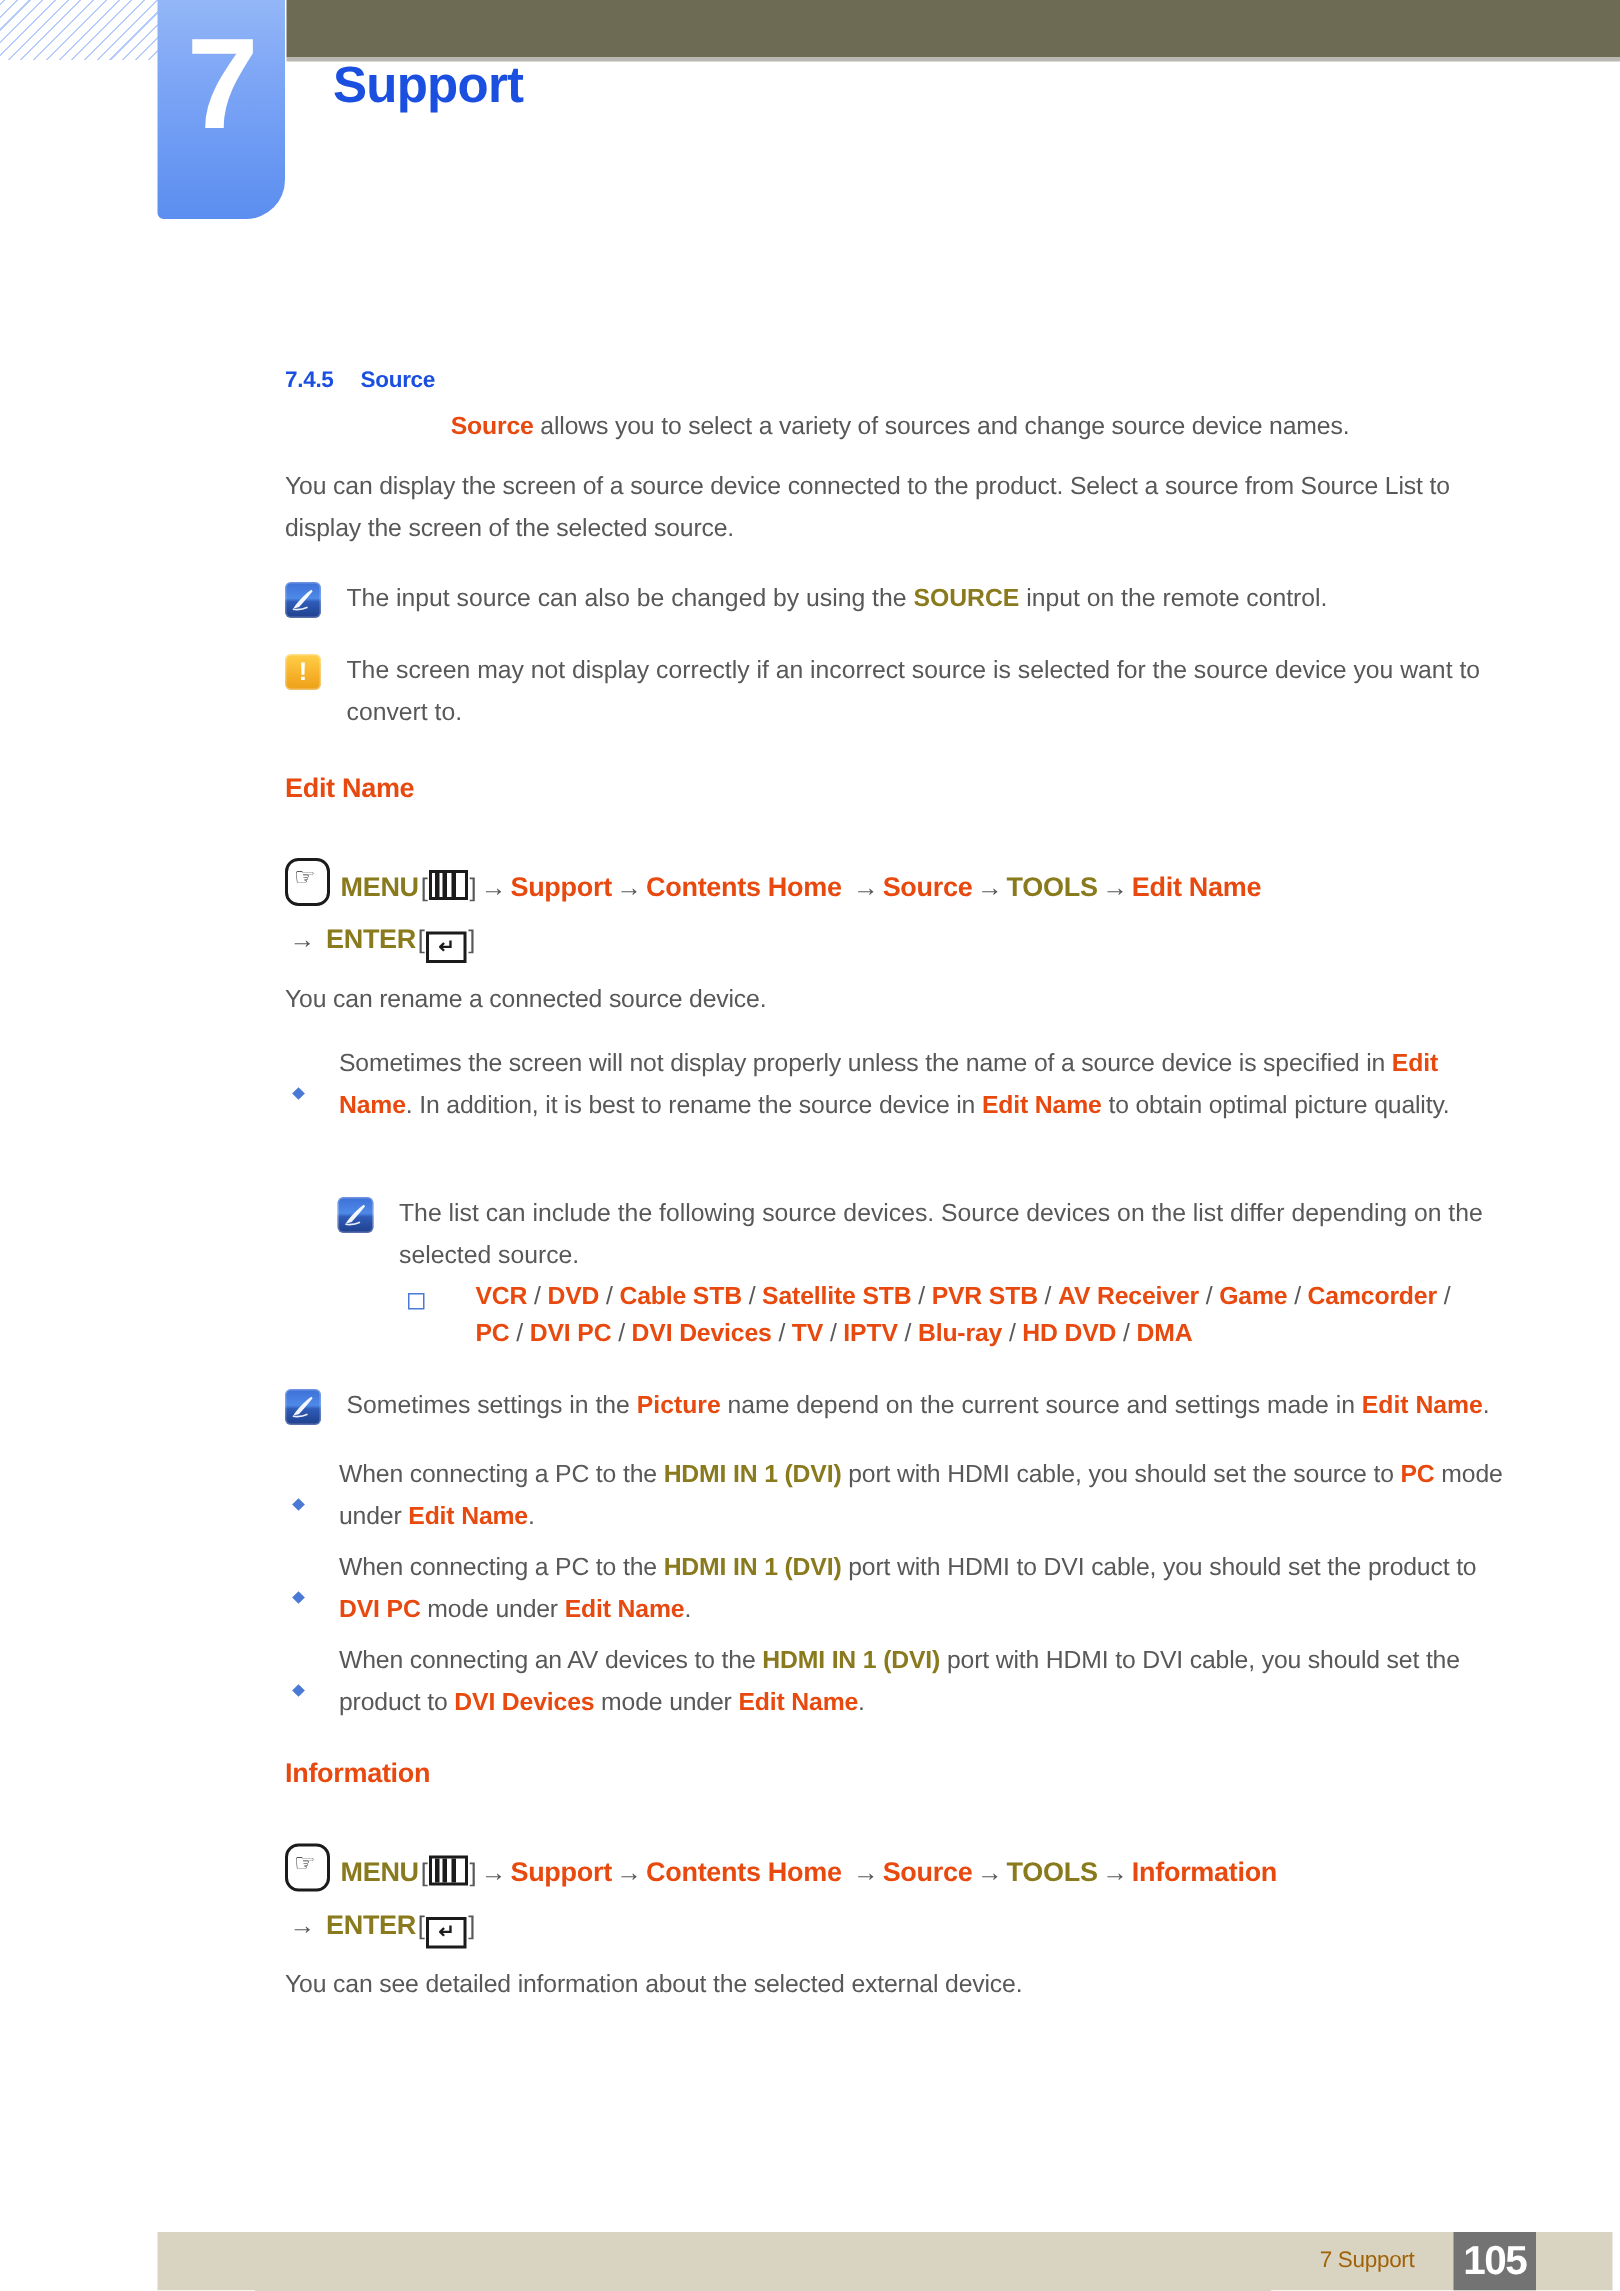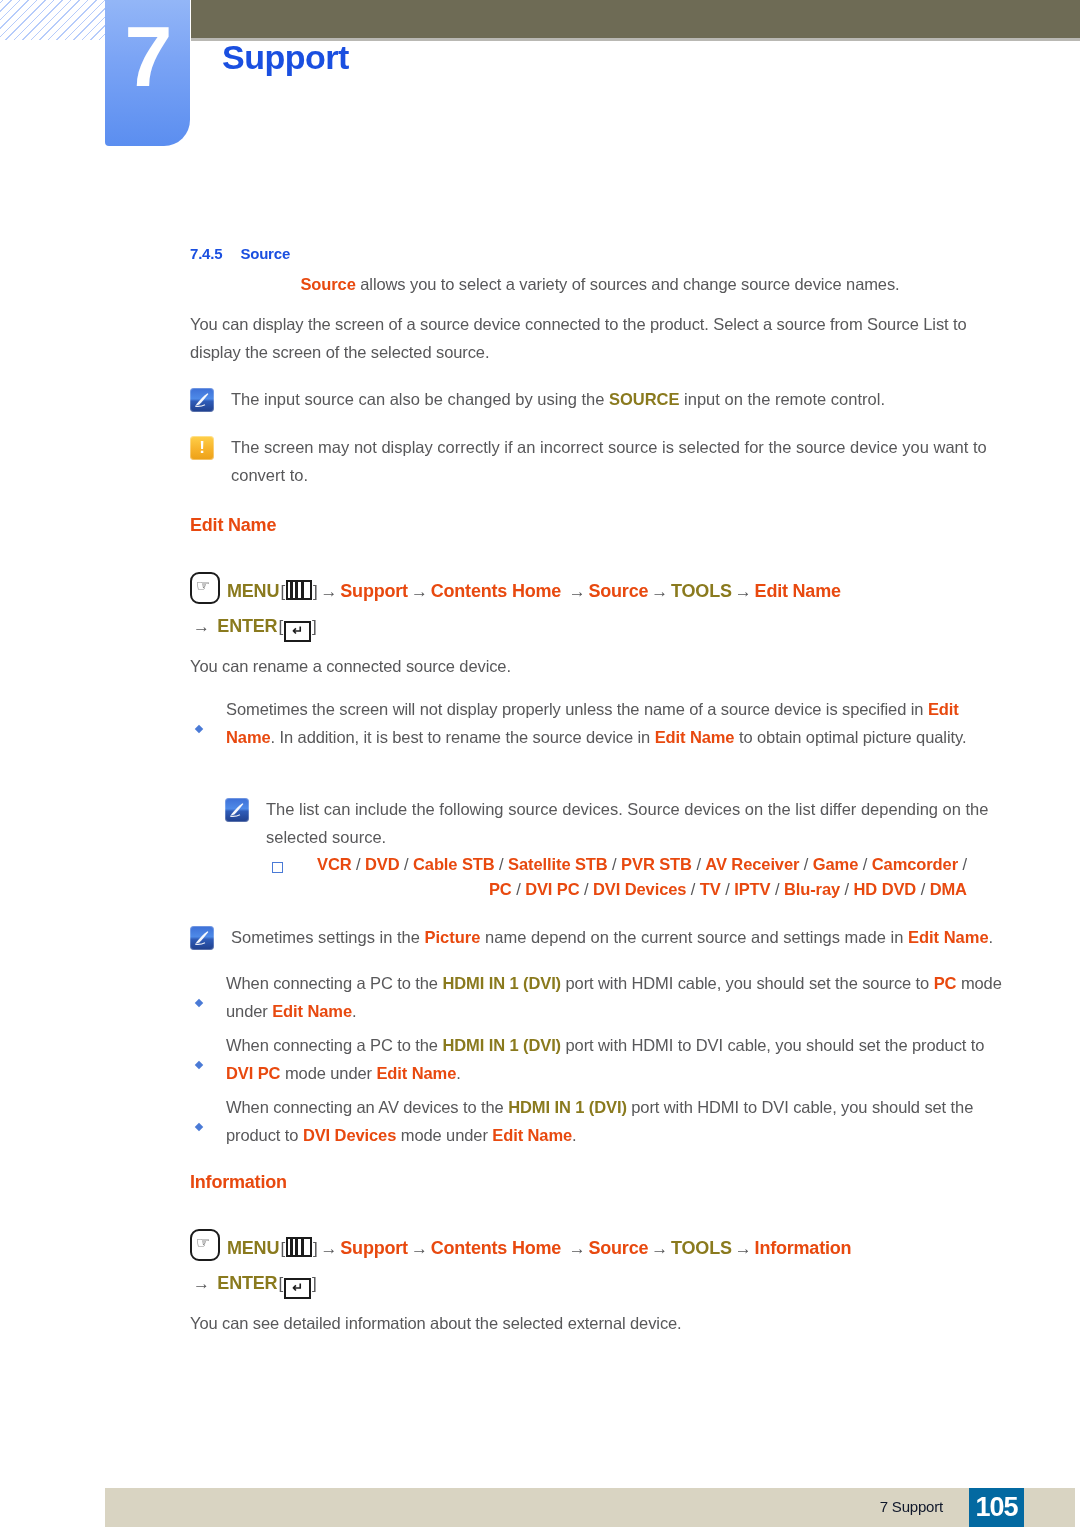--- a/index.html
+++ b/index.html
@@ -234,21 +234,20 @@
   .b3 { left: 196px; top: 1031px; width: 812px; }
   .b4 { left: 196px; top: 1093px; width: 812px; }
 
   
   .sq-row {
     position: absolute;
     left: 272px; top: 852px;
     display: flex;
     align-items: flex-start;
     width: 740px;
-    text-align: right;
   }
   .sq-mark {
     flex: 0 0 auto;
     width: 9px; height: 9px;
     border: 1.5px solid #4a7ad6;
     margin-top: 10px;
     margin-right: 34px;
   }
   .sq-text {
     font-size: 16.5px;
@@ -263,28 +262,28 @@
   .footer-bar {
     position: absolute;
     left: 105px; top: 1488px;
     width: 970px; height: 39px;
     background: #d9d4c2;
   }
   .footer-label {
     position: absolute;
     right: 137px; top: 1498px;
     font-size: 15px;
-    color: #0f172a;
+    color: #a16207;
     letter-spacing: -0.2px;
   }
   .footer-page {
     position: absolute;
     left: 969px; top: 1488px;
     width: 55px; height: 39px;
-    background: #0369a1;
+    background: #737373;
     color: #ffffff;
     font-size: 27px;
     font-weight: bold;
     line-height: 39px;
     text-align: center;
     letter-spacing: -1px;
   }
 </style>
 </head>
 <body>

